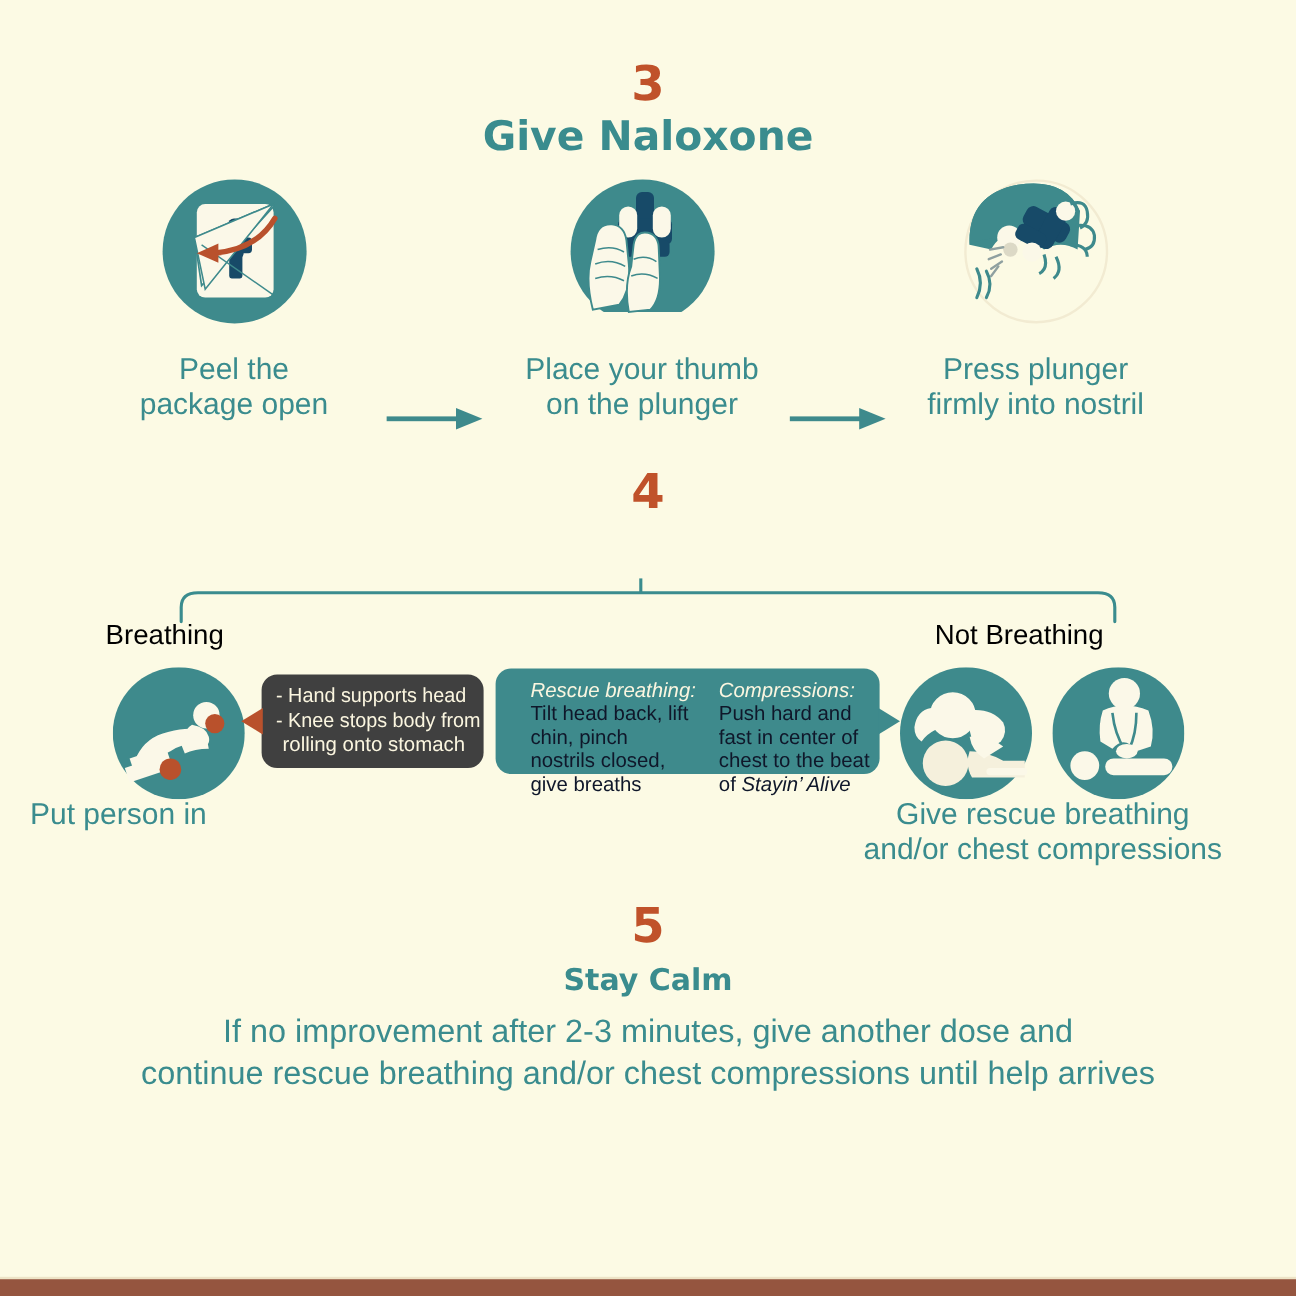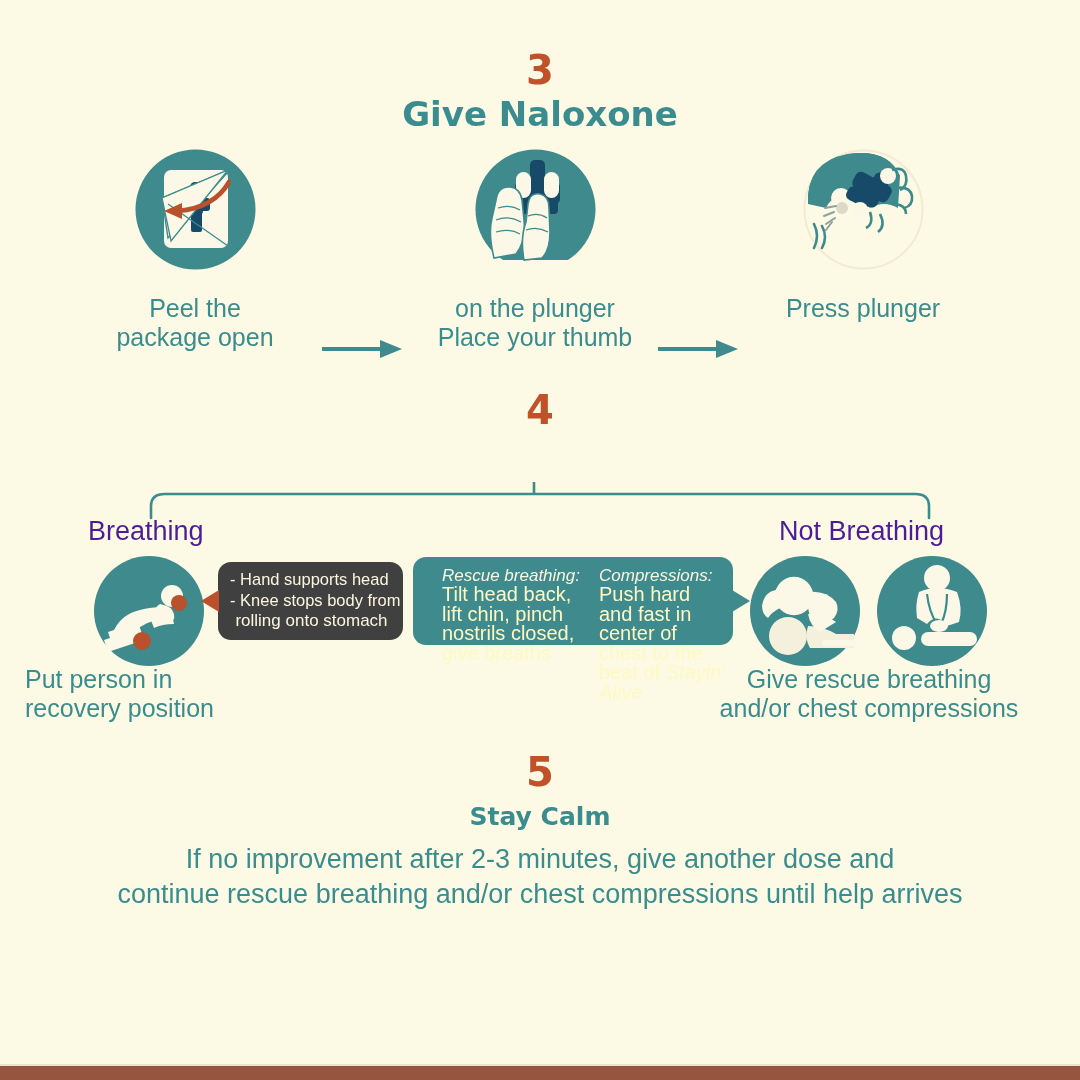--- a/index.html
+++ b/index.html
@@ -58,22 +58,22 @@
   #sec4 { position: absolute; left: 0; top: 388px; width: 1080px; }
   #sec4 .step-num { font-size: 40px; line-height: 44px; }
   #sec4 .step-title { font-size: 30px; line-height: 38px; padding-top: 4px; }
 
   #bracket { position: absolute; left: 0; top: 480px; width: 1080px; height: 40px; }
 
   .branch-label {
     position: absolute;
     font-family: "Liberation Sans", sans-serif;
     font-weight: normal;
-    font-size: 27px;
-    color: #4c1d95;
+    font-size: 23px;
+    color: #000000;
   }
   #lbl-breathing { left: 88px; top: 516px; }
   #lbl-not-breathing { left: 779px; top: 516px; }
 
   .biccircle { position: absolute; }
 
   #cap-recovery {
     position: absolute; left: 25px; top: 665px; width: 250px;
     font-family: "Liberation Sans Narrow", "Liberation Sans", sans-serif;
     font-size: 25px; line-height: 29px; color: #3A8C8E; text-align: left;
@@ -115,21 +115,21 @@
   }
   #callout-teal .colbox { width: 148px; }
   #callout-teal .colbox.second { width: 155px; margin-left: 19px; }
   #callout-teal .hd {
     font-family: "Liberation Sans Narrow", "Liberation Sans", sans-serif;
     font-style: italic; font-size: 17px; line-height: 19px; color: #FBF6E0;
     white-space: nowrap;
   }
   #callout-teal .bd {
     font-family: "Liberation Sans Narrow", "Liberation Sans", sans-serif;
-    font-size: 20px; line-height: 19.5px; color: #fef9c3;
+    font-size: 17px; line-height: 19.5px; color: #0f172a;
   }
   #callout-teal .bd i { font-style: italic; }
   #teal-tail {
     position: absolute; right: -17px; top: 33px;
     width: 0; height: 0;
     border-top: 11px solid transparent;
     border-bottom: 11px solid transparent;
     border-left: 18px solid #3E8A8C;
   }
 
@@ -221,22 +221,22 @@
           <path d="M30 66 Q42 62 52 68" stroke="#3E8A8C" stroke-width="1.3" fill="none"></path>
           <path d="M28 78 Q41 73 53 80" stroke="#3E8A8C" stroke-width="1.3" fill="none"></path>
           <path d="M28 90 Q41 86 52 92" stroke="#3E8A8C" stroke-width="1.3" fill="none"></path>
 
           <path d="M60 62 Q62 50 72 52 Q81 54 81 66 L82 90 Q82 108 74 116 L56 118 Q52 96 58 80 Z" fill="#FBF8E8" stroke="#3E8A8C" stroke-width="1.6"></path>
           <path d="M60 74 Q70 70 79 76" stroke="#3E8A8C" stroke-width="1.3" fill="none"></path>
           <path d="M58 88 Q69 84 80 90" stroke="#3E8A8C" stroke-width="1.3" fill="none"></path>
         </svg>
       </div>
       <div class="cap">
+        <div>Place your thumb</div>
         <div>on the plunger</div>
-        <div>Place your thumb</div>
       </div>
     </div>
 
     <div class="arrow3" id="arrow2">
       <svg width="82" height="22" viewBox="0 0 82 22">
         <rect x="0" y="9" width="62" height="4" fill="#3E8A8C"></rect>
         <path d="M58 2 L80 11 L58 20 Z" fill="#3E8A8C"></path>
       </svg>
     </div>
 
@@ -274,20 +274,21 @@
           </g>
 
           <g stroke="#3E8A8C" stroke-width="2.6" fill="none" stroke-linecap="round">
             <path d="M18 82 Q24 94 18 106"></path>
             <path d="M26 84 Q32 95 26 106"></path>
           </g>
         </svg>
       </div>
       <div class="cap">
         <div>Press plunger</div>
+        <div>firmly into nostril</div>
       </div>
     </div>
   </div>
 
   <div id="sec4">
     <div class="step-num">4</div>
   </div>
 
   <div id="bracket">
     <svg width="1080" height="40" viewBox="0 0 1080 40">
@@ -366,21 +367,20 @@
       <ellipse cx="62" cy="70" rx="9" ry="6" fill="#FBF8E8"></ellipse>
 
       <circle cx="27" cy="82" r="12" fill="#FBF8E8"></circle>
 
       <rect x="44" y="76" width="56" height="14" rx="7" fill="#FBF8E8"></rect>
     </svg>
   </div>
 
   <div id="cap-recovery">
     <div>Put person in</div>
-    <div>recovery position</div>
   </div>
 
   <div id="cap-rescue">
     <div>Give rescue breathing</div>
     <div>and/or chest compressions</div>
   </div>
 
   <div id="sec5">
     <div class="step-num">5</div>
     <div class="step-title">Stay Calm</div>

